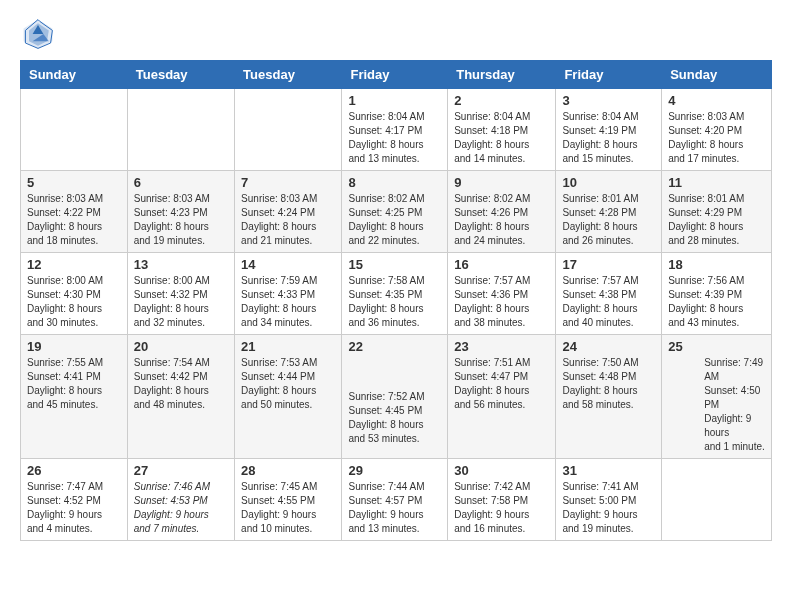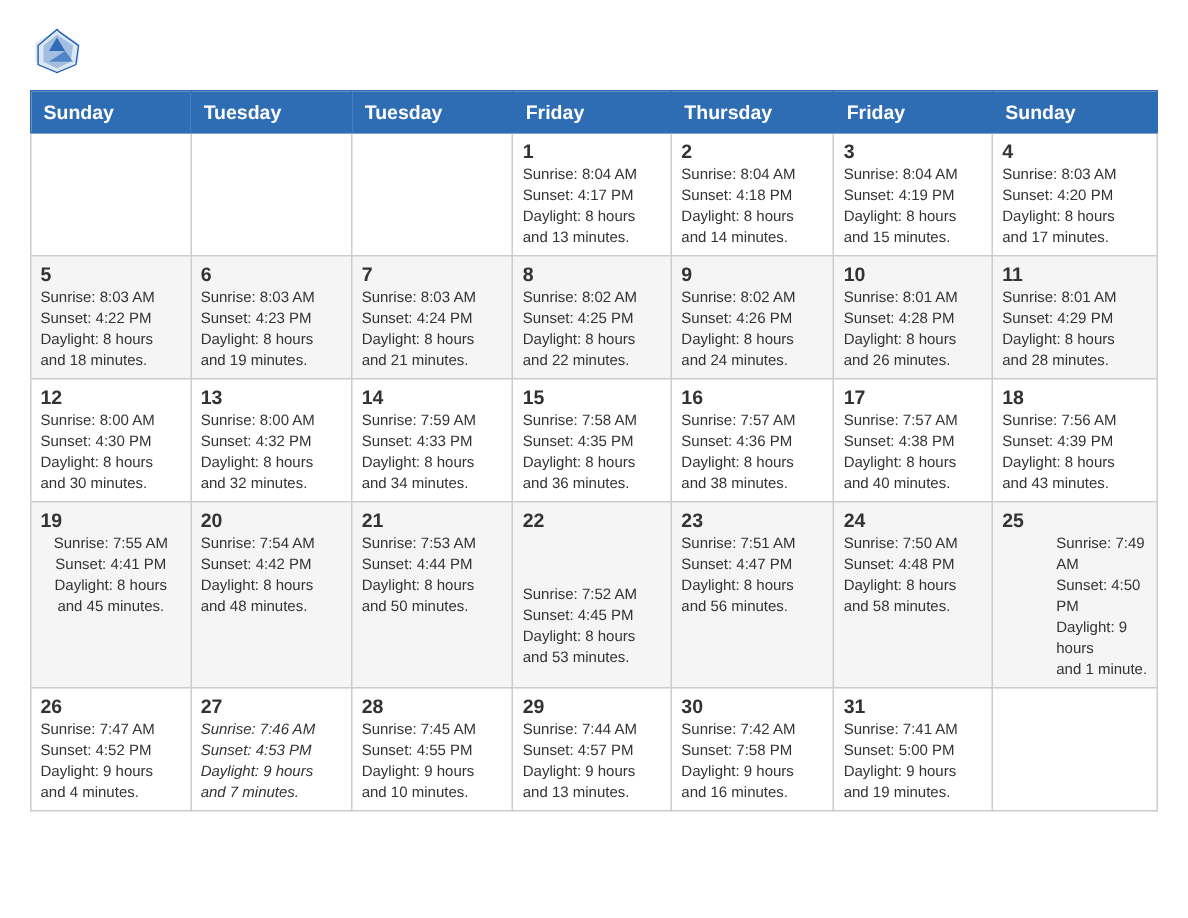--- a/index.html
+++ b/index.html
@@ -265,21 +265,21 @@
             <div class="day-number">18</div>
             <div class="day-info" style="white-space: pre-line;">Sunrise: 7:56 AM
 Sunset: 4:39 PM
 Daylight: 8 hours
 and 43 minutes.</div>
           </td>
         </tr>
         <tr>
           <td>
             <div class="day-number">19</div>
-            <div class="day-info" style="white-space: pre-line; text-align: center;">Sunrise: 7:55 AM
+            <div class="day-info" style="white-space: pre-line;">Sunrise: 7:55 AM
 Sunset: 4:41 PM
 Daylight: 8 hours
 and 45 minutes.</div>
           </td>
           <td>
             <div class="day-number">20</div>
             <div class="day-info" style="white-space: pre-line;">Sunrise: 7:54 AM
 Sunset: 4:42 PM
 Daylight: 8 hours
 and 48 minutes.</div>

